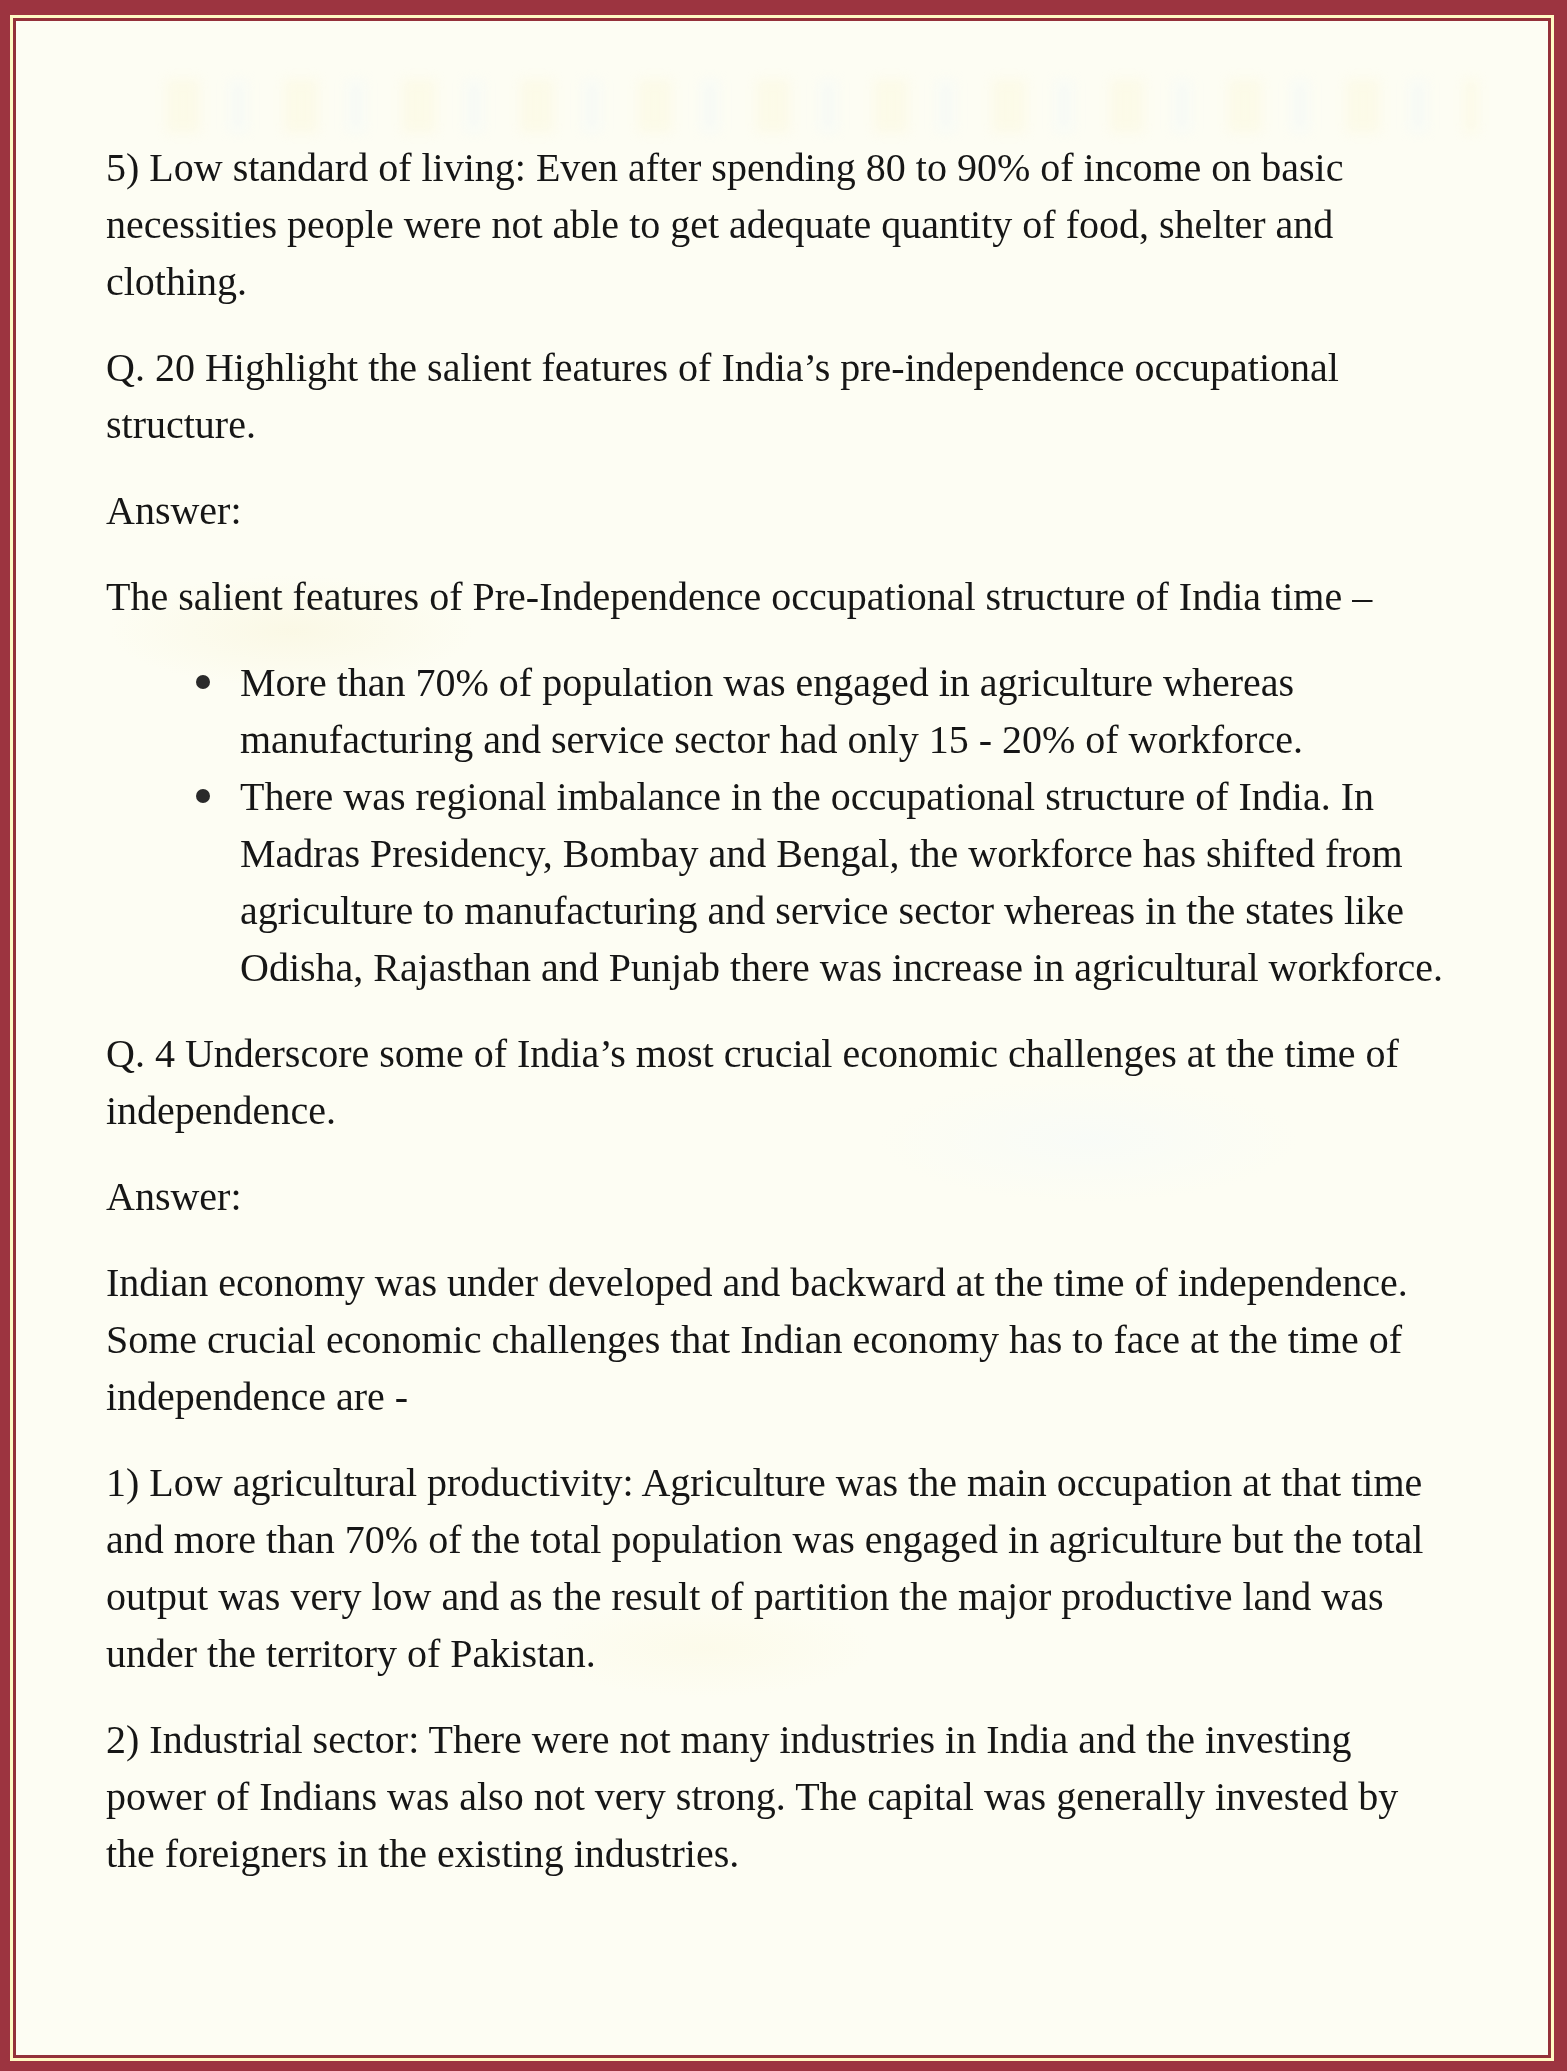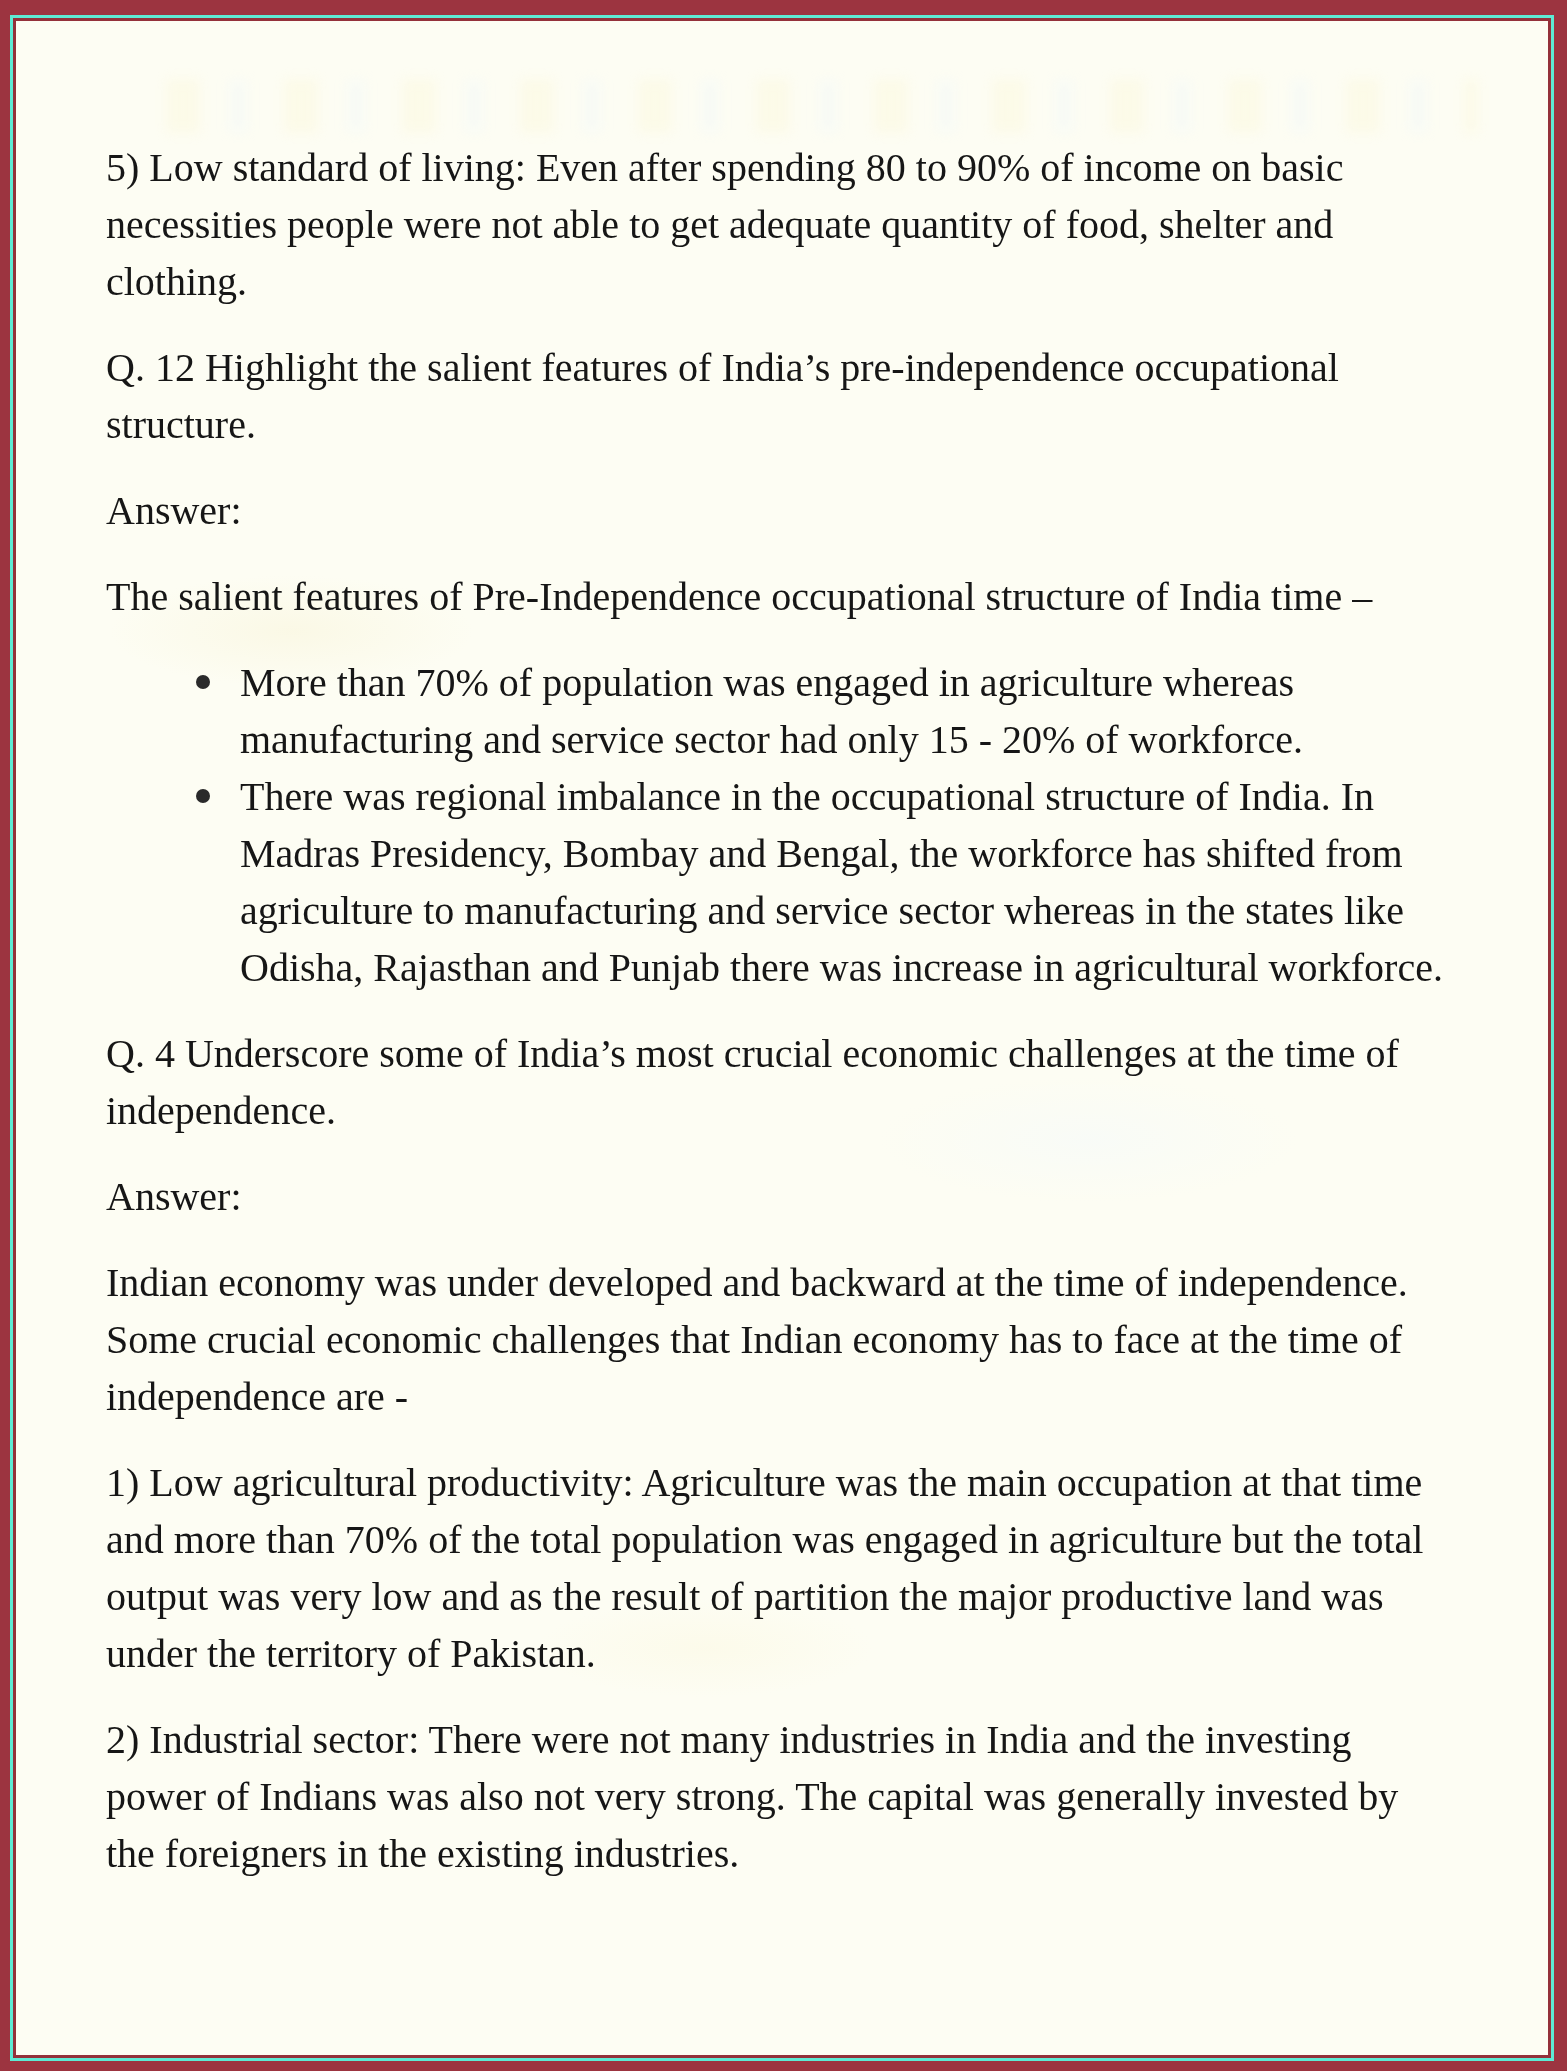--- a/index.html
+++ b/index.html
@@ -13,21 +13,21 @@
     height: 2071px;
     box-sizing: border-box;
     background: #9c3440;
     padding: 15px 13px 10px 10px;
   }
 
   .frame-gap {
     width: 100%;
     height: 100%;
     box-sizing: border-box;
-    background: #5eead4;
+    background: #fef9c3;
     padding: 3px;
   }
 
   .frame-inner {
     width: 100%;
     height: 100%;
     box-sizing: border-box;
     border: 3px solid #94313a;
     background:
       radial-gradient(ellipse 260px 80px at 18% 30%, rgba(246,240,205,0.35), transparent 70%),
@@ -92,21 +92,21 @@
 <body>
 
 <div class="page">
   <div class="frame-gap">
     <div class="frame-inner doc">
 
       <div class="scan-artifact"></div>
 
       <p>5) Low standard of living: Even after spending 80 to 90% of income on basic necessities people were not able to get adequate quantity of food, shelter and clothing.</p>
 
-      <p>Q. 12 Highlight the salient features of India’s pre-independence occupational structure.</p>
+      <p>Q. 20 Highlight the salient features of India’s pre-independence occupational structure.</p>
 
       <p>Answer:</p>
 
       <p>The salient features of Pre-Independence occupational structure of India time –</p>
 
       <ul>
         <li>
           <span class="bullet-dot"></span>
           <span>More than 70% of population was engaged in agriculture whereas manufacturing and service sector had only 15 - 20% of workforce.</span>
         </li>

